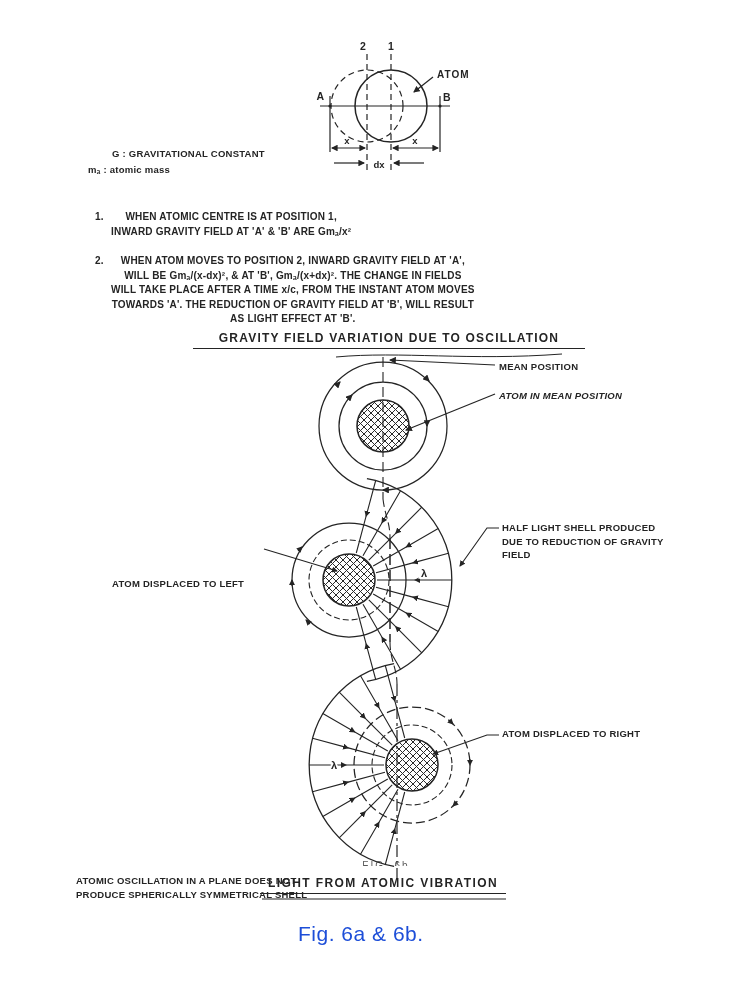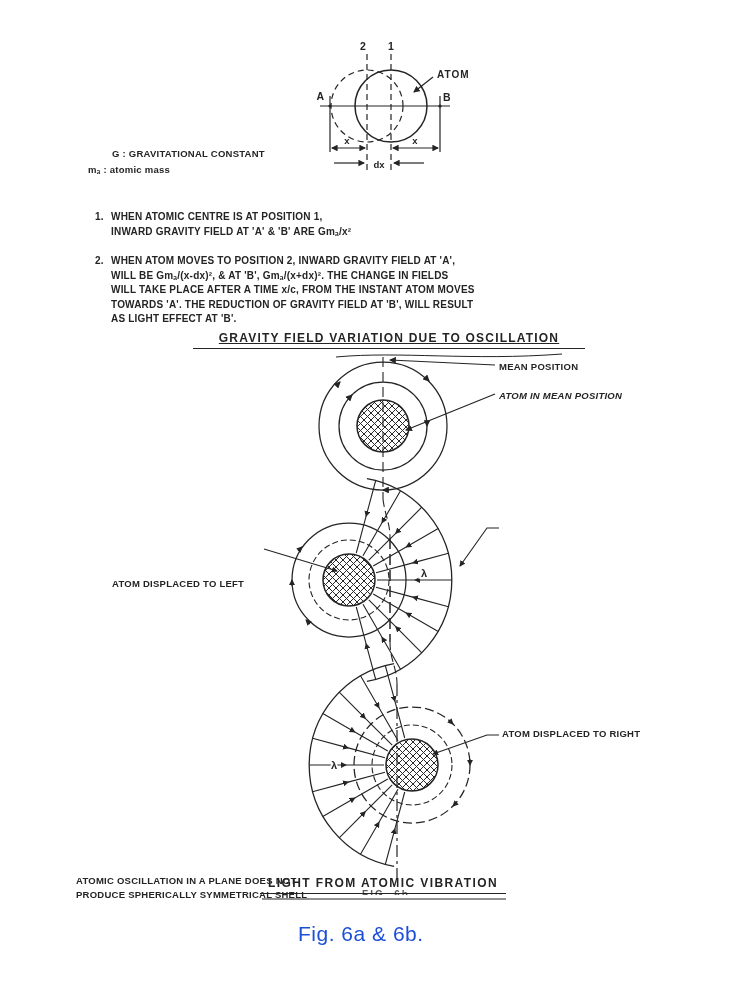--- a/index.html
+++ b/index.html
@@ -5,27 +5,27 @@
   html,body{margin:0;padding:0;}
   body{width:743px;height:996px;background:#ffffff;position:relative;overflow:hidden;
        font-family:"Liberation Sans",sans-serif;}
   .page{position:absolute;inset:0;background:#fff;}
   svg{position:absolute;left:0;top:0;}
   .lbl{position:absolute;font-weight:bold;font-size:9.5px;line-height:13.5px;
        letter-spacing:.25px;color:#242424;white-space:pre-line;}
   .note{position:absolute;display:flex;font-weight:bold;font-size:10px;line-height:14.5px;
         letter-spacing:.2px;color:#242424;}
   .note .num{width:16px;flex:0 0 16px;}
-  .note .body{white-space:pre-line;}
+  .note .body{white-space:pre-line;text-align:center;}
   .sec-title{position:absolute;text-align:center;font-weight:bold;color:#242424;
              border-bottom:1.6px solid #242424;padding-bottom:3px;}
-  .t6a{left:193px;top:331px;width:392px;font-size:12px;letter-spacing:1.2px;text-decoration:underline;}
+  .t6a{left:193px;top:331px;width:392px;font-size:12px;letter-spacing:1.2px;}
   .t6b{left:260px;top:876px;width:246px;font-size:12px;letter-spacing:1.4px;}
-  .clipped{position:absolute;left:350px;top:889px;width:72px;height:6px;overflow:hidden;
-           font-weight:bold;font-size:10px;letter-spacing:2px;color:#242424;opacity:.75;
+  .clipped{position:absolute;left:350px;top:860px;width:72px;height:6px;overflow:hidden;
+           font-weight:normal;font-size:10px;letter-spacing:2px;color:#242424;opacity:.75;
            text-align:center;}
   .caption{position:absolute;left:298px;top:922px;font-size:21px;letter-spacing:.5px;
            color:#1d4ed8;}
   .svgtxt{font-family:"Liberation Sans",sans-serif;font-weight:bold;fill:#242424;}
 </style>
 </head>
 <body>
 
 <div class="page">
 
@@ -166,20 +166,23 @@
 TOWARDS 'A'. THE REDUCTION OF GRAVITY FIELD AT 'B', WILL RESULT
 AS LIGHT EFFECT AT 'B'.</div>
   </div>
 
   <div class="sec-title t6a">GRAVITY FIELD VARIATION DUE TO OSCILLATION</div>
 
   <div class="lbl" style="left:499px;top:360px;">MEAN POSITION</div>
   <div class="lbl" style="left:499px;top:389px;font-style:italic;">ATOM IN MEAN POSITION</div>
 
   <div class="lbl" style="left:112px;top:560px;margin-top:17px;">ATOM DISPLACED TO LEFT</div>
+  <div class="lbl" style="left:502px;top:521px;width:200px;">HALF LIGHT SHELL PRODUCED
+DUE TO REDUCTION OF GRAVITY
+FIELD</div>
   <div class="lbl" style="left:502px;top:727px;">ATOM DISPLACED TO RIGHT</div>
 
   <div class="lbl" style="left:76px;top:826px;margin-top:48px;">ATOMIC OSCILLATION IN A PLANE DOES NOT
 PRODUCE SPHERICALLY SYMMETRICAL SHELL</div>
 
   <div class="sec-title t6b">LIGHT FROM ATOMIC VIBRATION</div>
   <div class="clipped">FIG. 6b</div>
 
   <div class="caption">Fig. 6a &amp; 6b.</div>
 </div>

